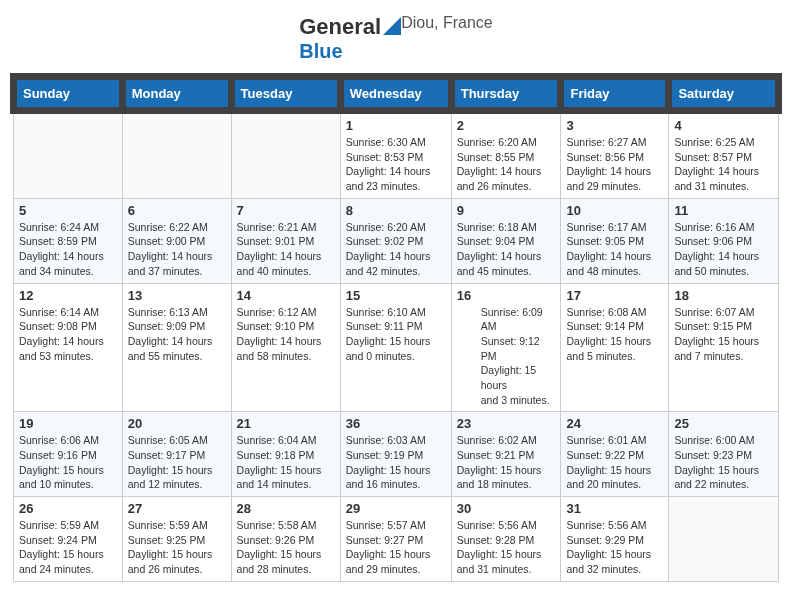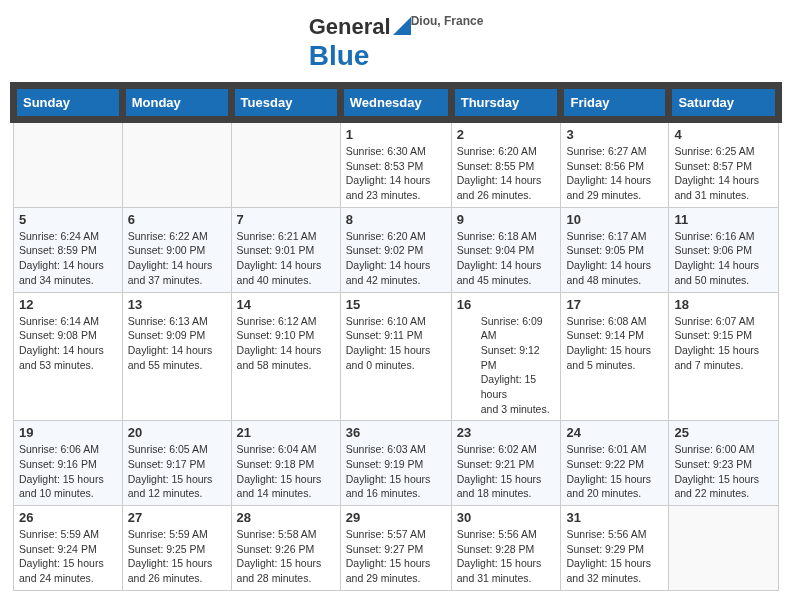--- a/index.html
+++ b/index.html
@@ -28,23 +28,22 @@
     }
     .title-section {
       text-align: right;
     }
     .month-year {
       font-size: 36px;
       font-weight: bold;
       color: #333;
     }
     .location {
-      font-size: 12px;
+      font-size: 16px;
       color: #555;
-      font-weight: bold;
     }
     .calendar {
       width: 100%;
       border-collapse: collapse;
       font-size: 11px;
     }
     .calendar th {
       background-color: #1a6eb5;
       color: #fff;
       text-align: left;
@@ -87,21 +86,21 @@
   <div class="logo">
     <div class="logo-line">
       <span style="font-size:22px;font-weight:bold;color:#333;">General</span>
       <span style="display:inline-block;margin-left:2px;margin-top:2px;">
         <svg width="18" height="18" viewBox="0 0 18 18">
             <polygon points="0,18 18,18 18,0" fill="#1a6eb5"></polygon>
           </svg>
       </span>
     </div>
     <div>
-      <span style="font-size:28px;font-weight:bold;color:#1a6eb5;">Blue</span>
+      <span style="font-size:20px;font-weight:bold;color:#1a6eb5;">Blue</span>
     </div>
   </div>
   <div class="title-section">
     <div class="location">Diou, France</div>
   </div>
 </div>
 
 <table class="calendar">
   <thead>
     <tr>

